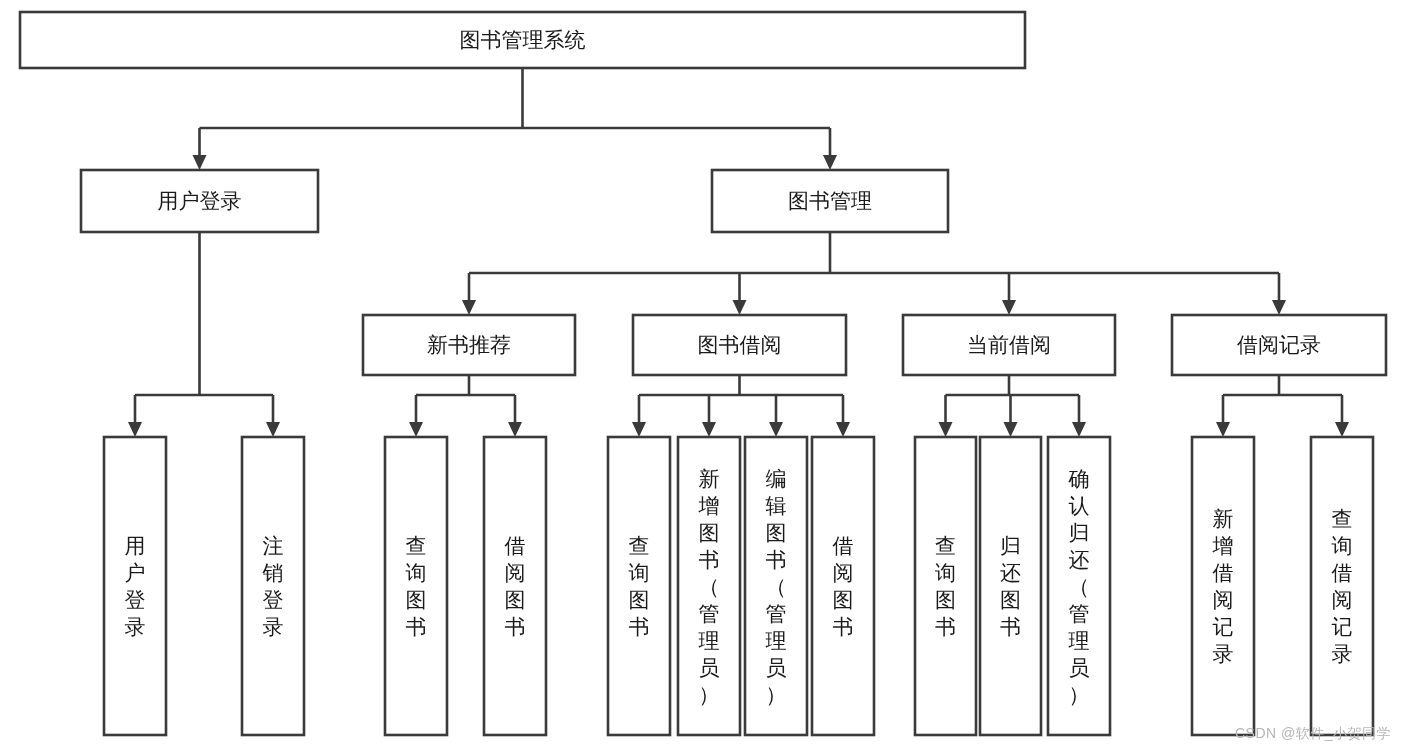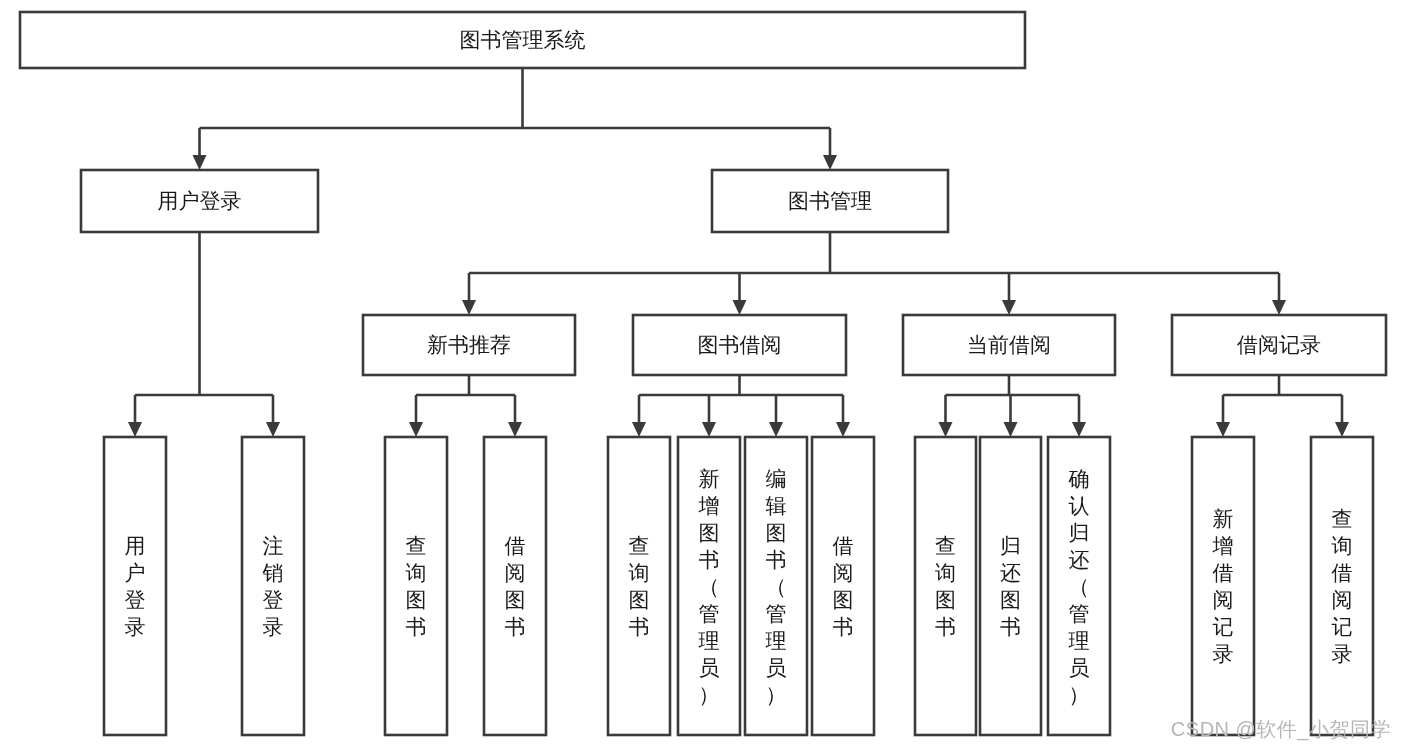--- a/index.html
+++ b/index.html
@@ -53,21 +53,21 @@
     font-family: "Liberation Sans", "DejaVu Sans", sans-serif;
     fill: #1a1a1a;
     font-size: 21px;
     text-anchor: middle;
   }
   .watermark {
     position: absolute;
     right: 14px;
     bottom: 4px;
     font-family: "Liberation Sans", "DejaVu Sans", sans-serif;
-    font-size: 20px;
+    font-size: 14px;
     color: #b6b6b6;
     white-space: nowrap;
     letter-spacing: 0.5px;
     pointer-events: none;
   }
 </style>
 </head>
 <body>
 
 <div id="diagram-root">

